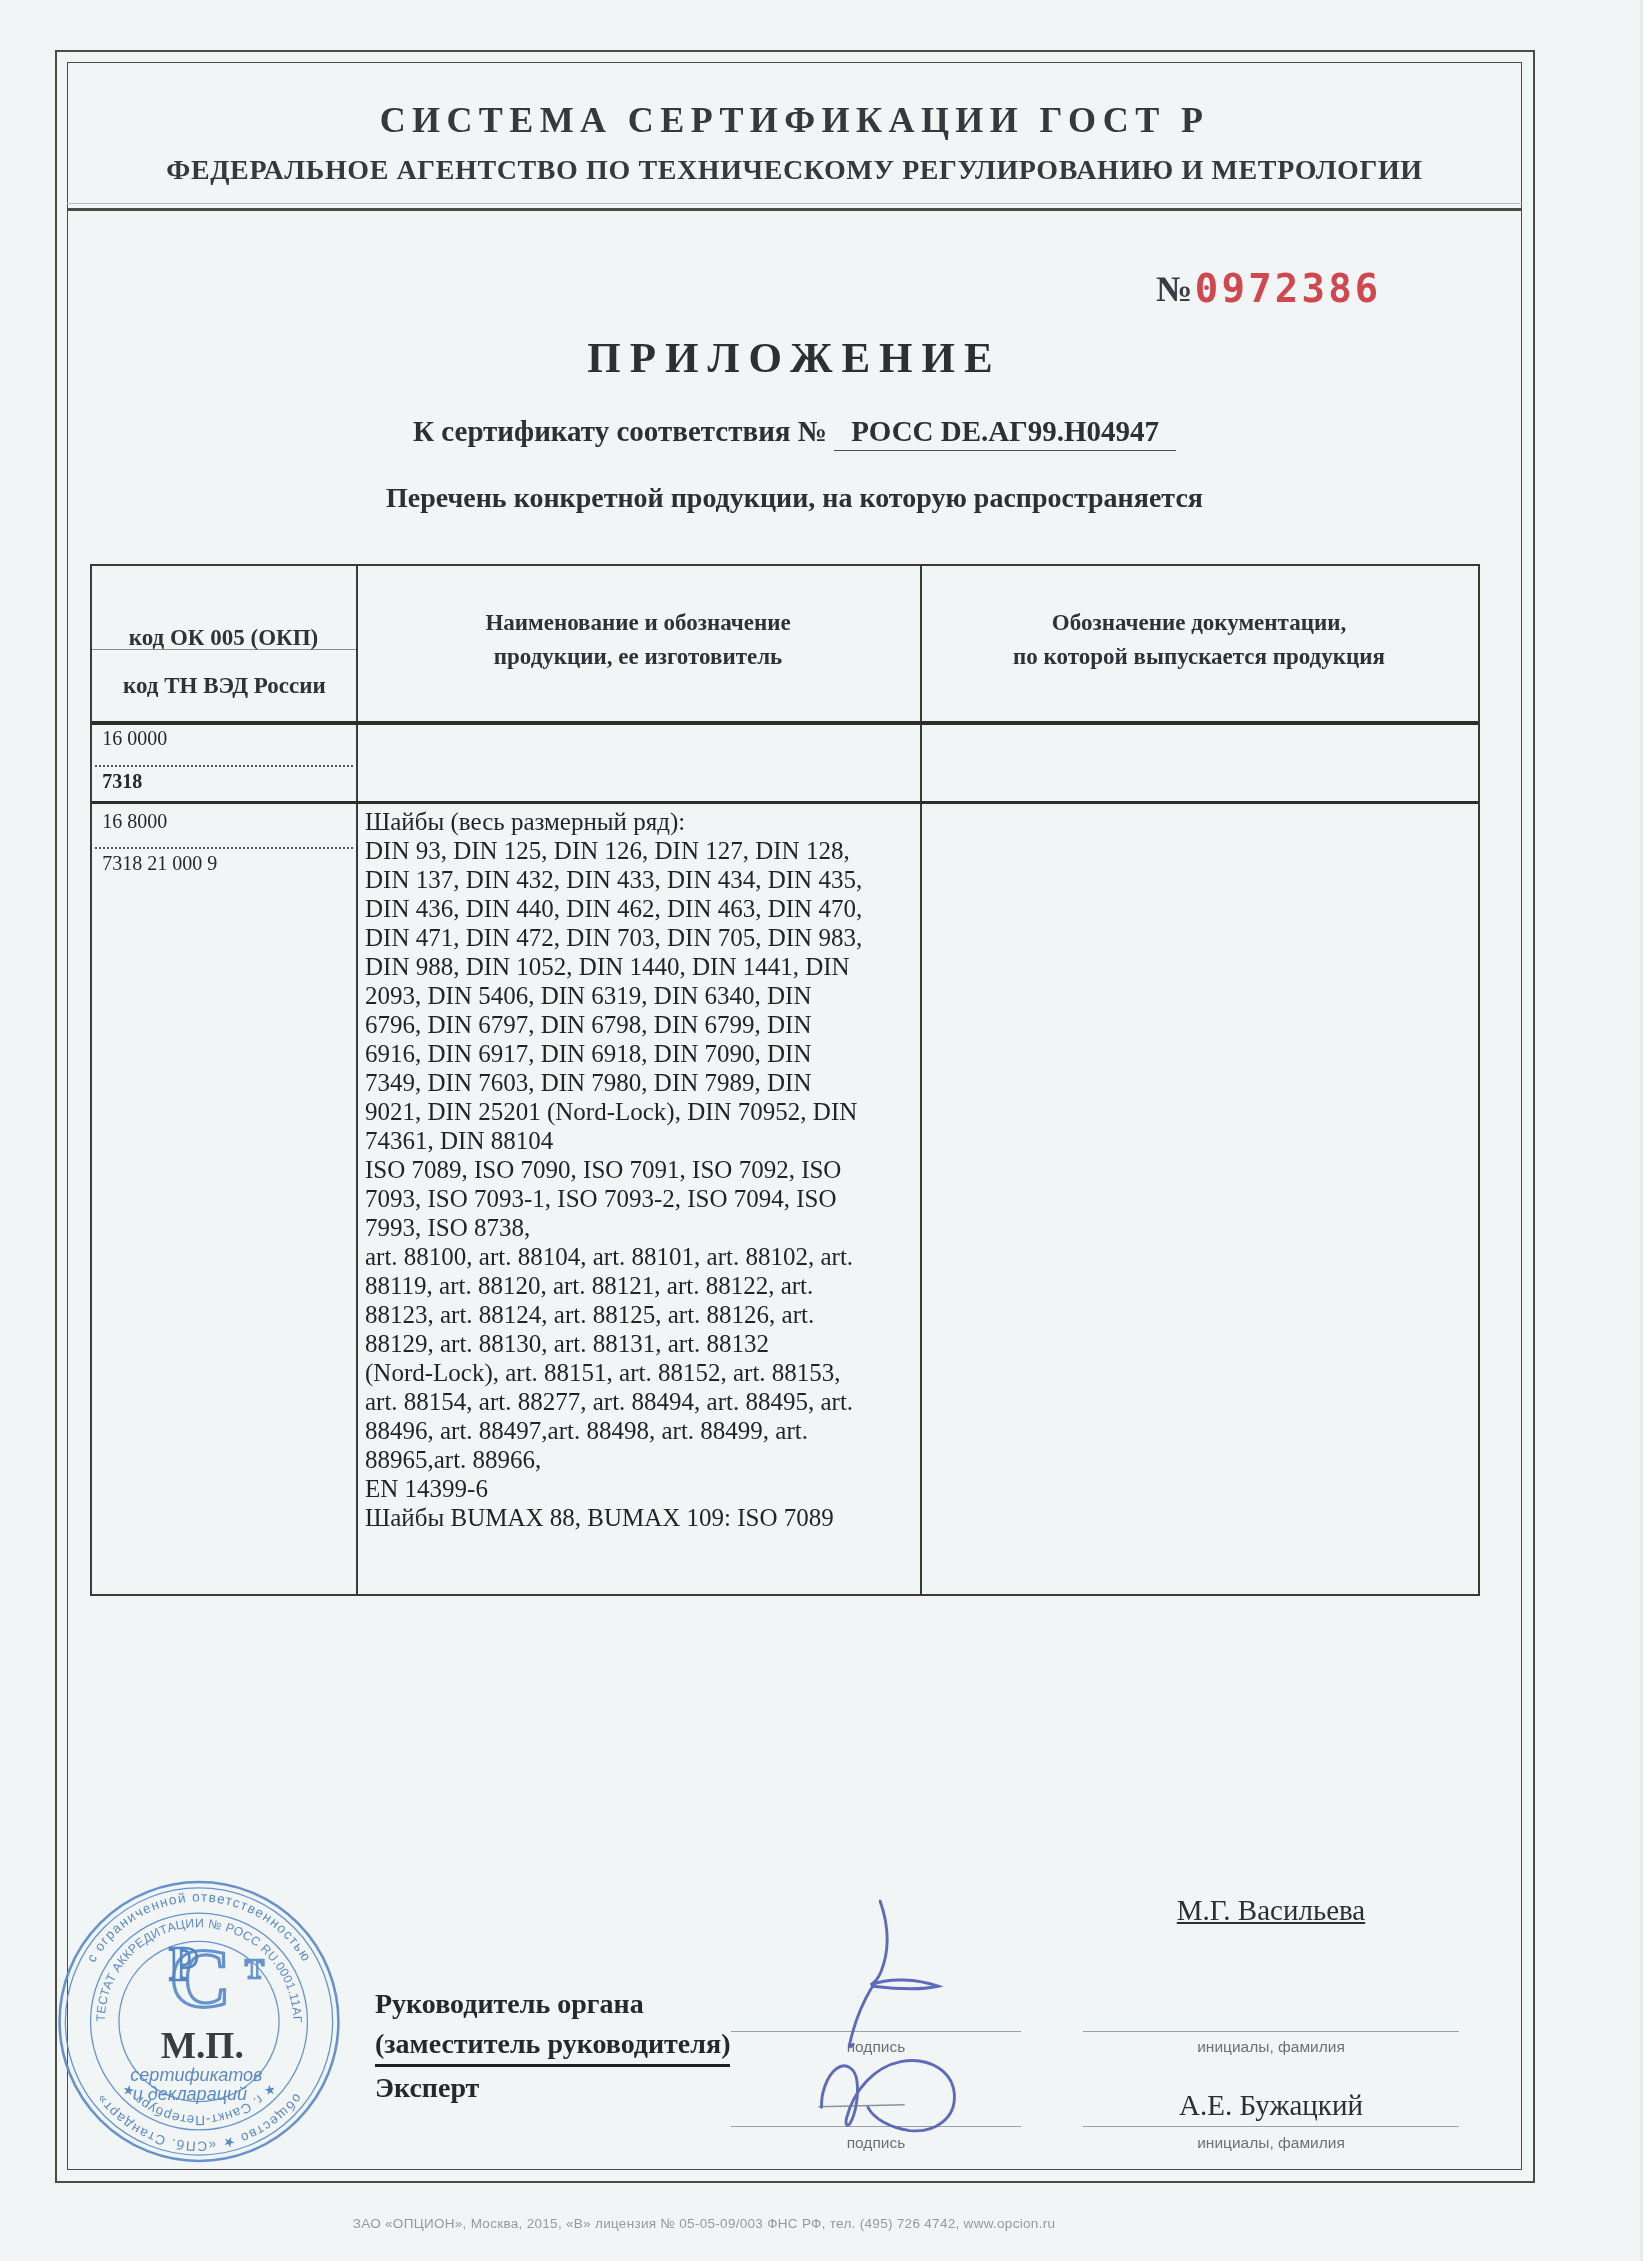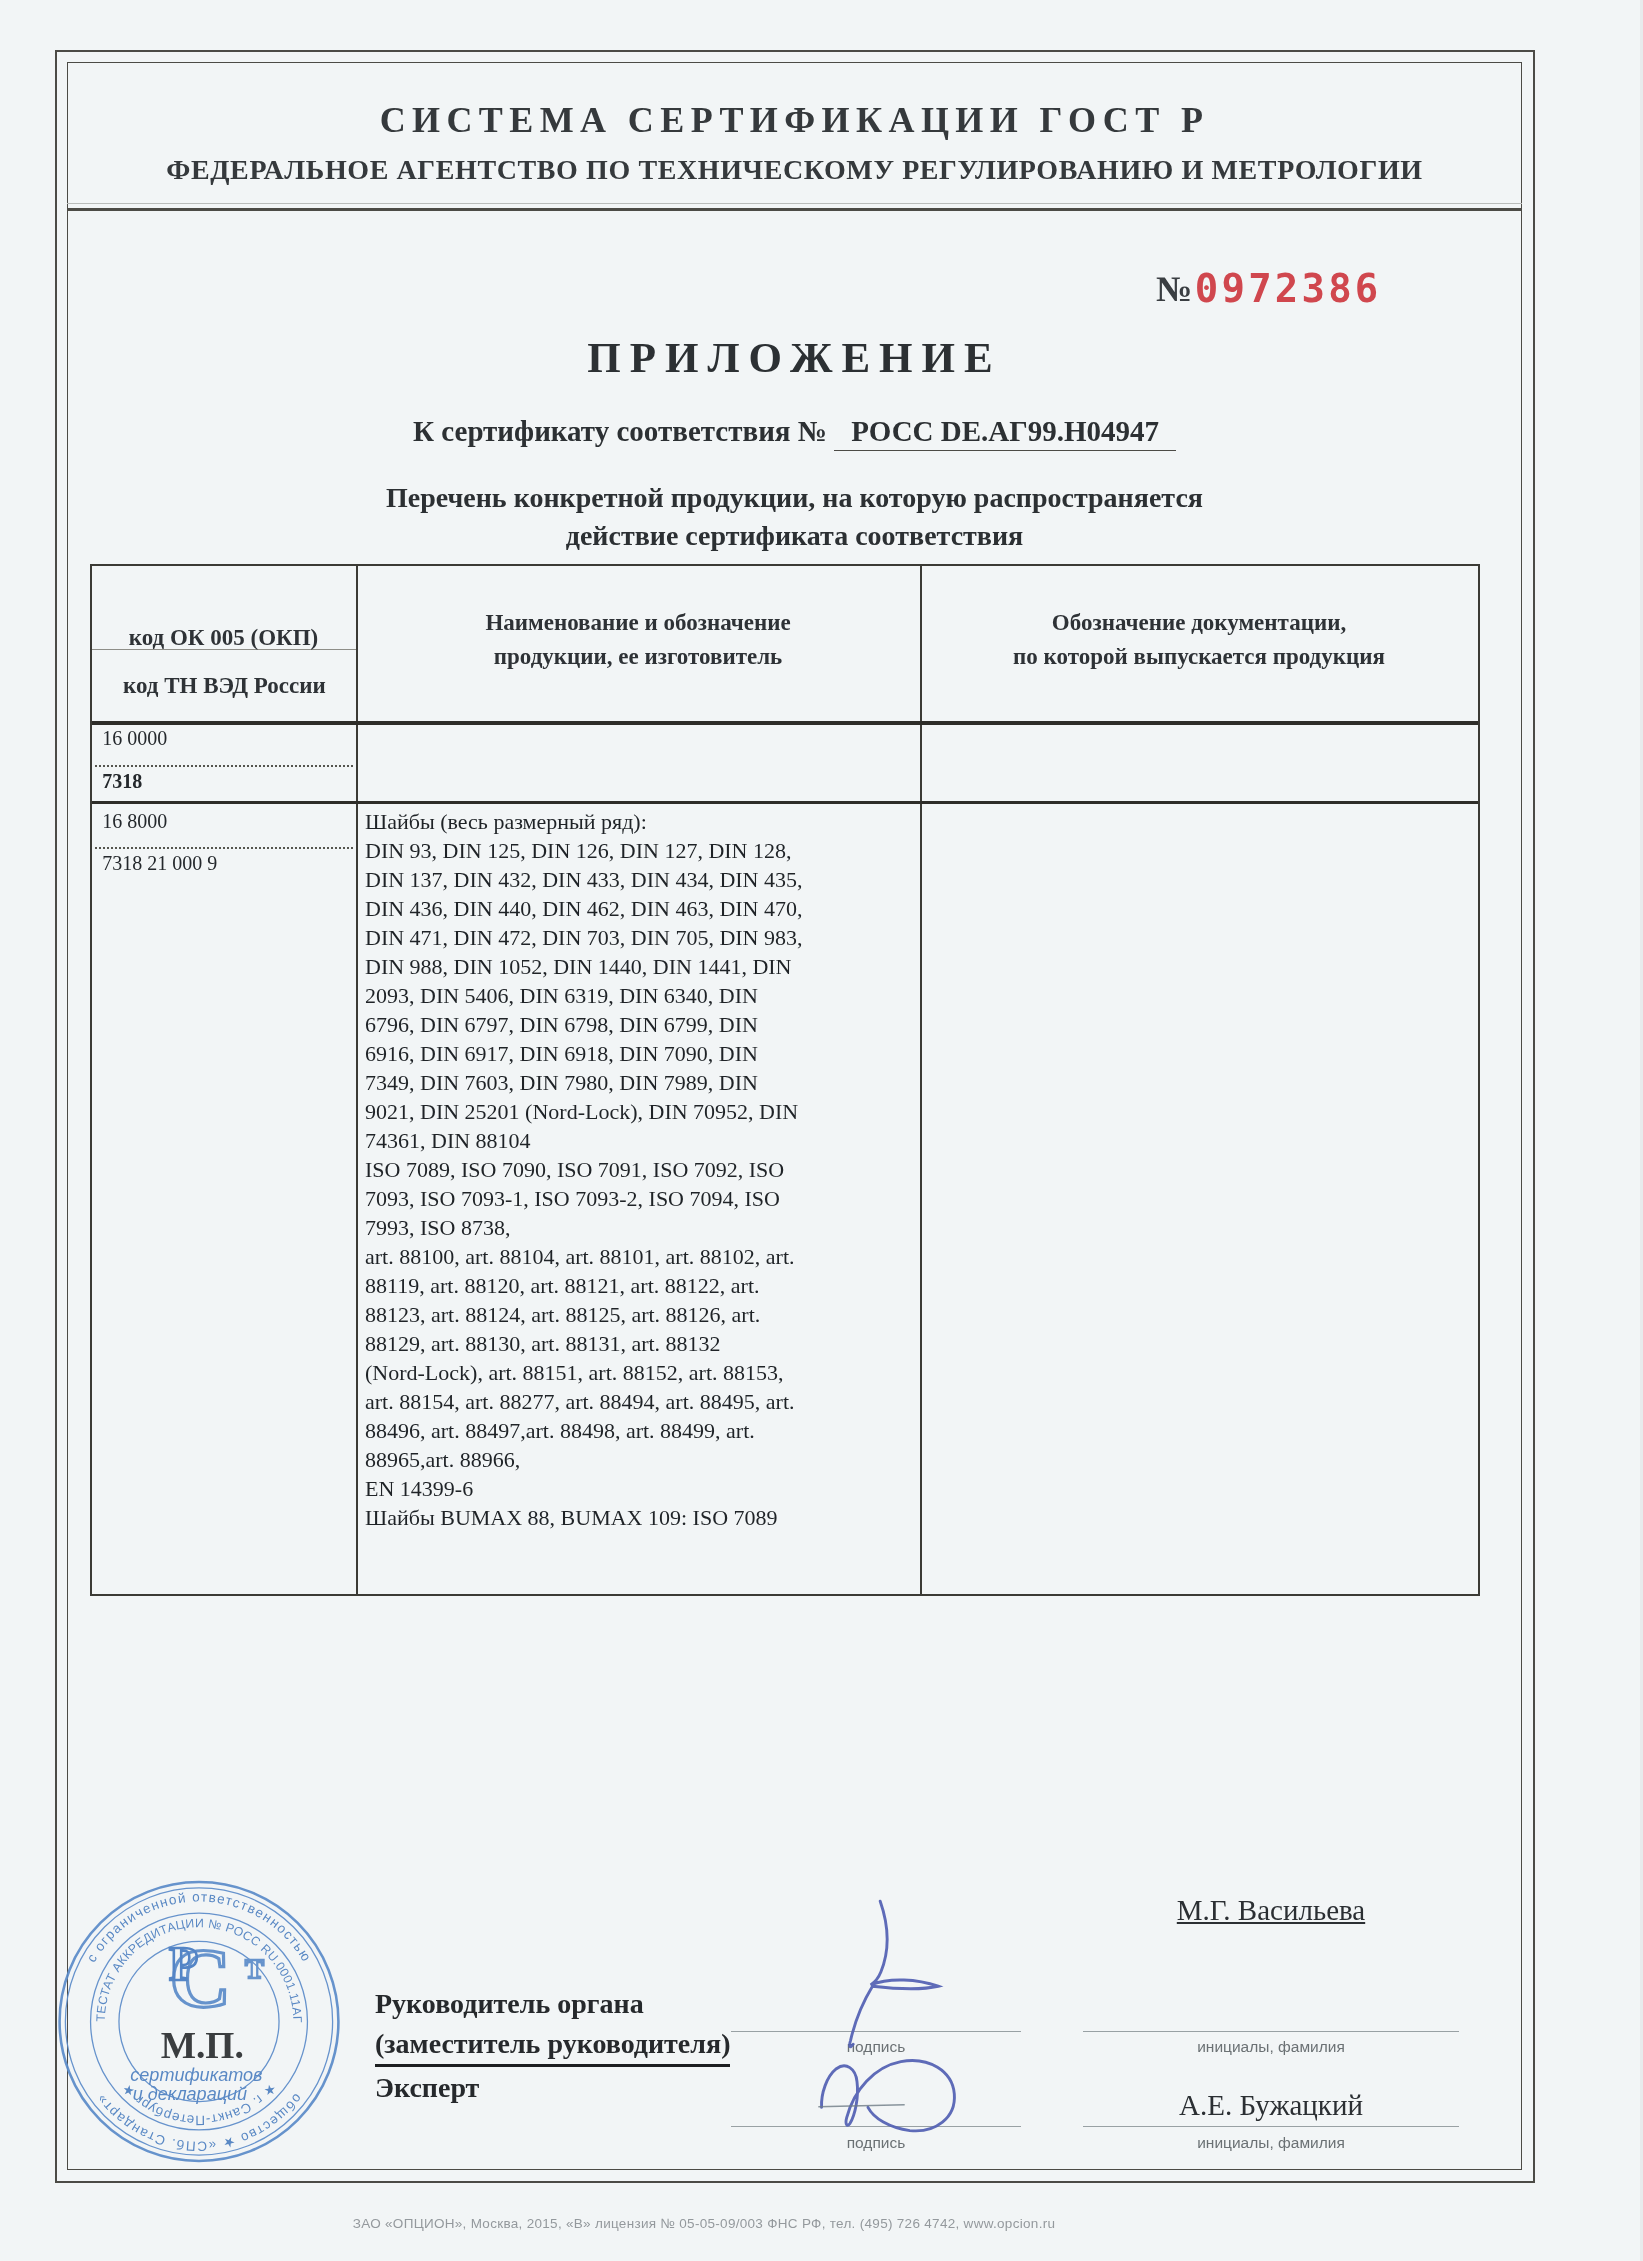--- a/index.html
+++ b/index.html
@@ -44,21 +44,21 @@
   .th { position:absolute; font-size:23px; font-weight:bold; color:#2e3236; text-align:center; line-height:34px; }
   .th-c1a { left:3px; top:23px; width:257px;margin-top:32px; }
   .th-c1b { left:3.9px; top:103px; width:257px; }
   .th-c2 { left:264px; top:40px; width:564px; }
   .th-c3 { left:828px; top:40px; width:558px; }
   .code { position:absolute; left:10.3px; font-size:20px; color:#24282c; white-space:nowrap; }
   .code-dots { position:absolute; left:2.6px; width:258px; border-top:2.6px dotted #55554f; }
   .r1-okp { top:161px; } .r1-dots { top:199px; } .r1-tnved { top:204px;font-weight:bold; }
   .r2-okp { top:244px; } .r2-dots { top:281px; } .r2-tnved { top:286px; }
   .product { position:absolute; left:273px; top:241px; width:548px;
-    font-size:22px; line-height:29px; color:#1f2327; white-space:pre-line; }
+    font-size:25px; line-height:29px; color:#1f2327; white-space:pre-line; }
 
   .sig-label { position:absolute; font-size:28px; font-weight:bold; color:#26292c; white-space:nowrap; }
   .role1 { left:308px; top:1926px; }
   .role1b { left:308px; top:1966px; border-bottom:3.2px solid #1d1f21; padding-bottom:3.9px; }
   .role2 { left:308px; top:2010px; }
   .line { position:absolute; border-bottom:1.9px solid #99a1a4; height:0; }
   .sig-line1 { left:664px; top:1969px; width:290px; }
   .name-line1 { left:1016px; top:1969px; width:376px; }
   .sig-line2 { left:664px; top:2064px; width:290px; }
   .name-line2 { left:1016px; top:2064px; width:376px; }
@@ -98,21 +98,20 @@
     </div>
 
     <div class="appendix">ПРИЛОЖЕНИЕ</div>
 
     <div class="cert-line">
       <span>К сертификату соответствия №</span>
       <span class="cert-number">РОСС DE.АГ99.Н04947</span>
     </div>
 
     <div class="subtitle1">Перечень конкретной продукции,  на которую распространяется</div>
-    <div class="subtitle2">действие сертификата соответствия</div>
 
     <div class="tbl">
       <div class="vline v1"></div>
       <div class="vline v2"></div>
       <div class="hsep-header"></div>
       <div class="hsep-row"></div>
       <div class="col1-subline"></div>
 
       <div class="th th-c1a">код ОК 005 (ОКП)</div>
       <div class="th th-c1b">код ТН ВЭД России</div>

